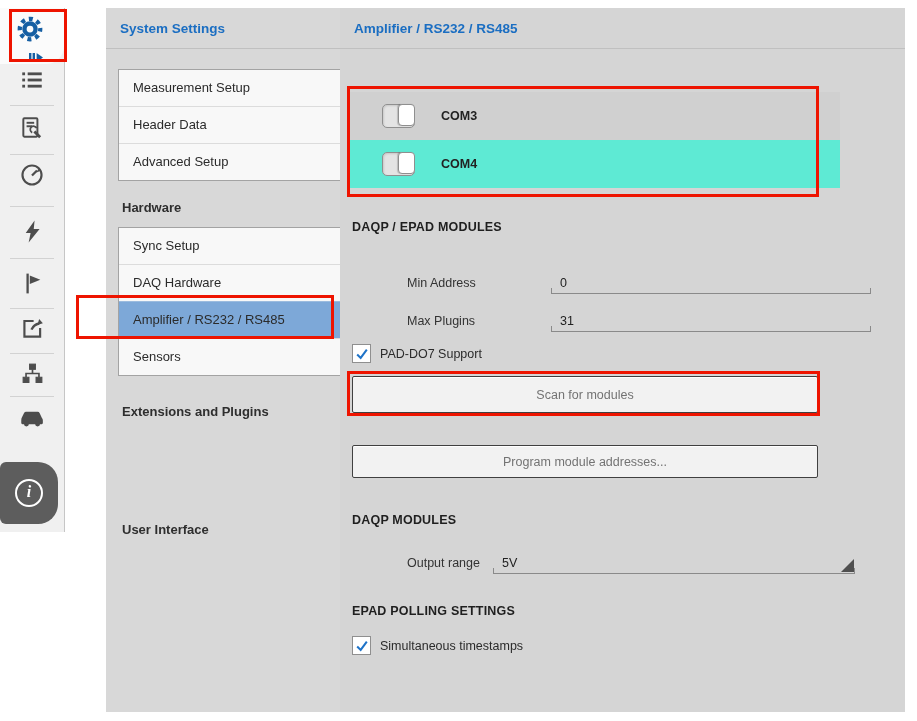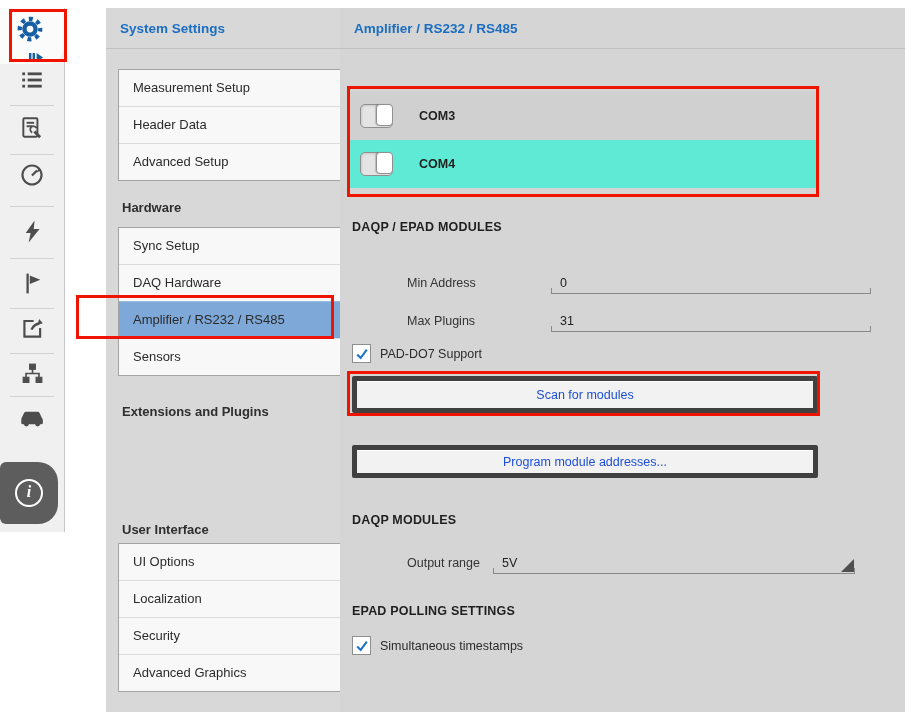--- a/index.html
+++ b/index.html
@@ -31,21 +31,21 @@
   .panel-header{height:40px;line-height:42px;padding-left:14px;
     color:#1b6ec2;font-weight:bold;font-size:13.5px;border-bottom:1px solid #c0c0c0;}
   
   .glabel{position:absolute;left:16px;font-size:13px;font-weight:bold;color:#2e2e2e;}
   .gbox{position:absolute;left:12px;width:252px;background:#f8f8f8;
     border:1px solid #a3a3a3;box-sizing:border-box;}
   .mi{height:36px;line-height:36px;padding-left:14px;font-size:13px;color:#2b2b2b;cursor:default;}
   .mi + .mi{border-top:1px solid #dcdcdc;}
   .mi.sel{background:#7da8d8;border-top-color:#9bbbde;}
   
-  .com-row{position:absolute;left:8px;width:470px;height:48px;display:flex;align-items:center;}
+  .com-row{position:absolute;left:8px;width:470px;height:48px;display:flex;align-items:center;padding-left:22px;}
   .com-row .lbl{font-size:12.5px;font-weight:bold;color:#222;margin-left:26px;}
   .toggle{width:31px;height:22px;border:1px solid #8f8f8f;border-radius:5px;
     background:#e4e4e4;position:relative;margin-left:12px;flex:none;
     box-shadow:inset 1px 1px 2px rgba(0,0,0,.12);}
   .toggle .knob{position:absolute;right:-1px;top:-1px;width:17px;height:22px;
     background:#fff;border:1px solid #8f8f8f;border-radius:4px;box-sizing:border-box;
     box-shadow:-1px 0 1px rgba(0,0,0,.18);}
   .heading{position:absolute;left:12px;font-size:12.5px;font-weight:bold;color:#1f1f1f;letter-spacing:.2px;}
   .frow{position:absolute;left:20px;display:flex;align-items:flex-end;height:28px;margin-left:47px;}
   .frow .flabel{width:144px;font-size:12.5px;color:#333;padding-bottom:4px;flex:none;}
@@ -54,22 +54,22 @@
   .ufield::before,.ufield::after{content:"";position:absolute;bottom:-1px;width:1px;height:6px;background:#8a8a8a;}
   .ufield::before{left:0}.ufield::after{right:0}
   .dd-tri{position:absolute;right:1px;bottom:1px;width:0;height:0;
     border-left:13px solid transparent;border-bottom:13px solid #4f4f4f;}
   .cbrow{position:absolute;left:12px;display:flex;align-items:center;}
   .cb{width:17px;height:17px;background:#fff;border:1px solid #8f8f8f;flex:none;
     display:flex;align-items:center;justify-content:center;}
   .cb svg{display:none;}
   .cb.on svg{display:block;}
   .cbrow .clabel{font-size:12.5px;color:#2b2b2b;margin-left:9px;}
-  .btn{position:absolute;left:12px;width:466px;background:#f2f2f2;border:5px solid #404040;
-    border-radius:2px;box-sizing:border-box;text-align:center;font-size:12.5px;color:#1d4ed8;
+  .btn{position:absolute;left:12px;width:466px;background:#f2f2f2;border:1px solid #404040;
+    border-radius:2px;box-sizing:border-box;text-align:center;font-size:12.5px;color:#737373;
     display:flex;align-items:center;justify-content:center;cursor:default;
     box-shadow:inset 0 1px 0 #ffffff;}
   
   .annot{position:absolute;border:3px solid #ee1400;box-sizing:border-box;
     pointer-events:none;z-index:50;}
 </style>
 </head>
 <body>
 
 <div class="sidebar">
@@ -199,26 +199,20 @@
   <div class="gbox" style="top:219px">
     <div class="mi">Sync Setup</div>
     <div class="mi">DAQ Hardware</div>
     <div class="mi sel">Amplifier / RS232 / RS485</div>
     <div class="mi">Sensors</div>
   </div>
 
   <div class="glabel" style="top:396px">Extensions and Plugins</div>
 
   <div class="glabel" style="top:514px">User Interface</div>
-  <div class="gbox" style="top:535px">
-    <div class="mi">UI Options</div>
-    <div class="mi">Localization</div>
-    <div class="mi">Security</div>
-    <div class="mi">Advanced Graphics</div>
-  </div>
 </div>
 
 <div class="main">
   <div class="panel-header">Amplifier / RS232 / RS485</div>
 
   <div class="com-row" style="top:84px;background:#d0d0d0">
     <div class="toggle">
         <div class="knob"></div>
       </div>
     <div class="lbl">COM3</div>

